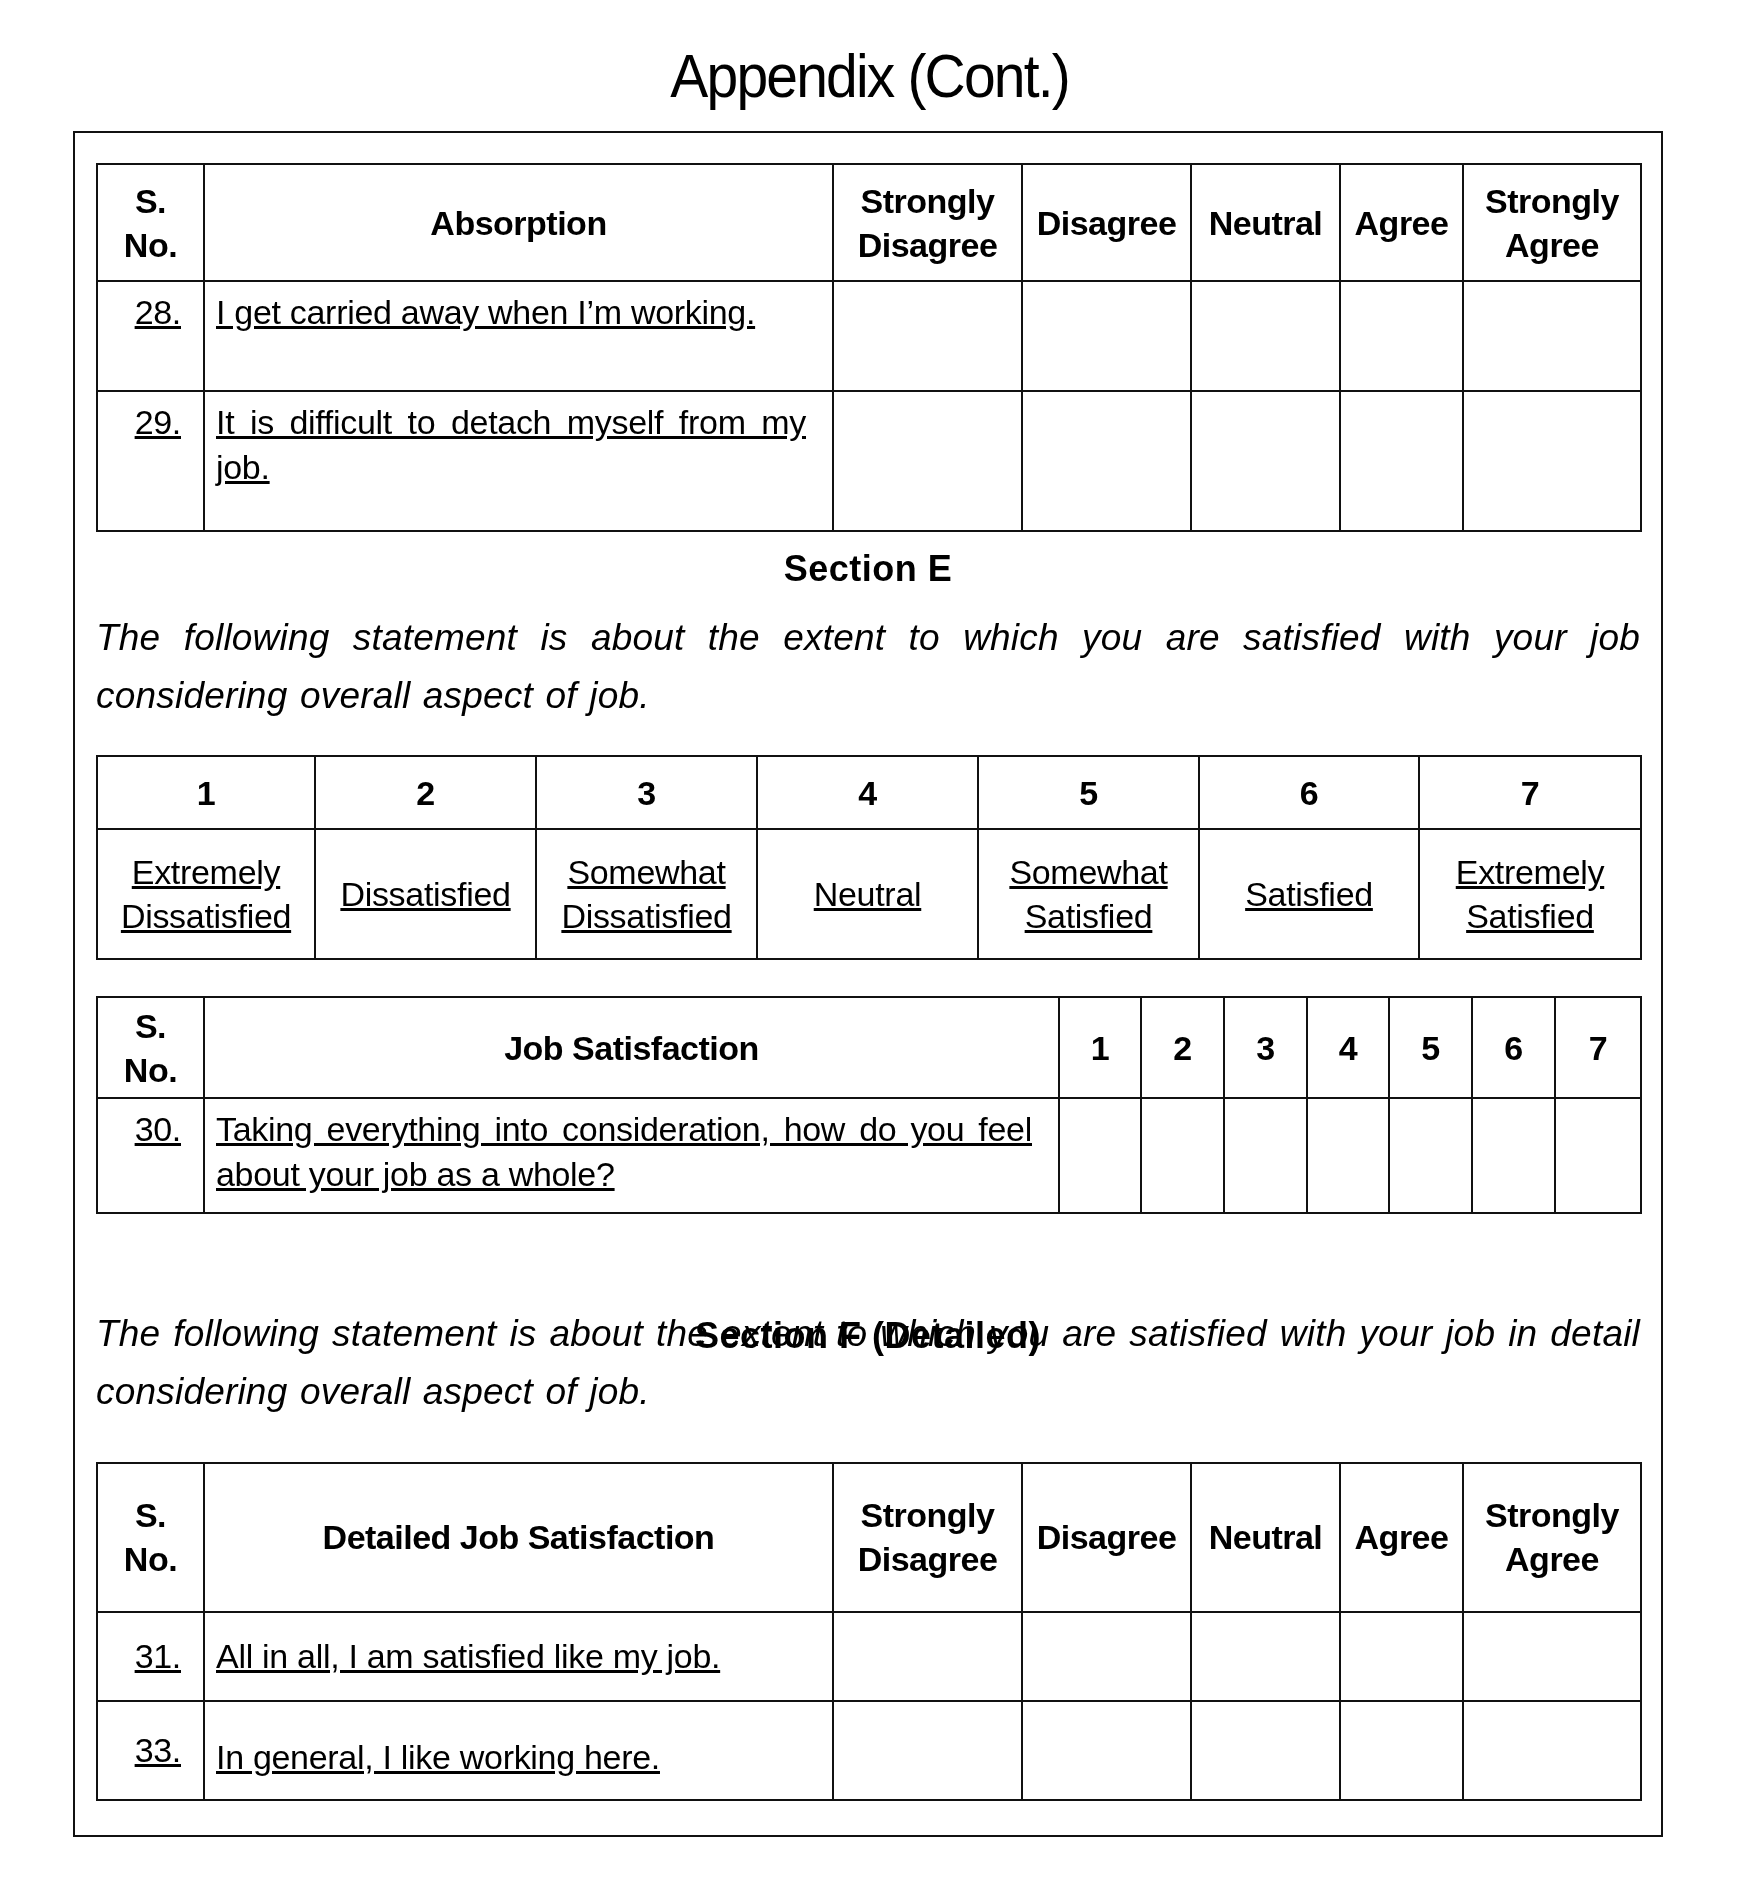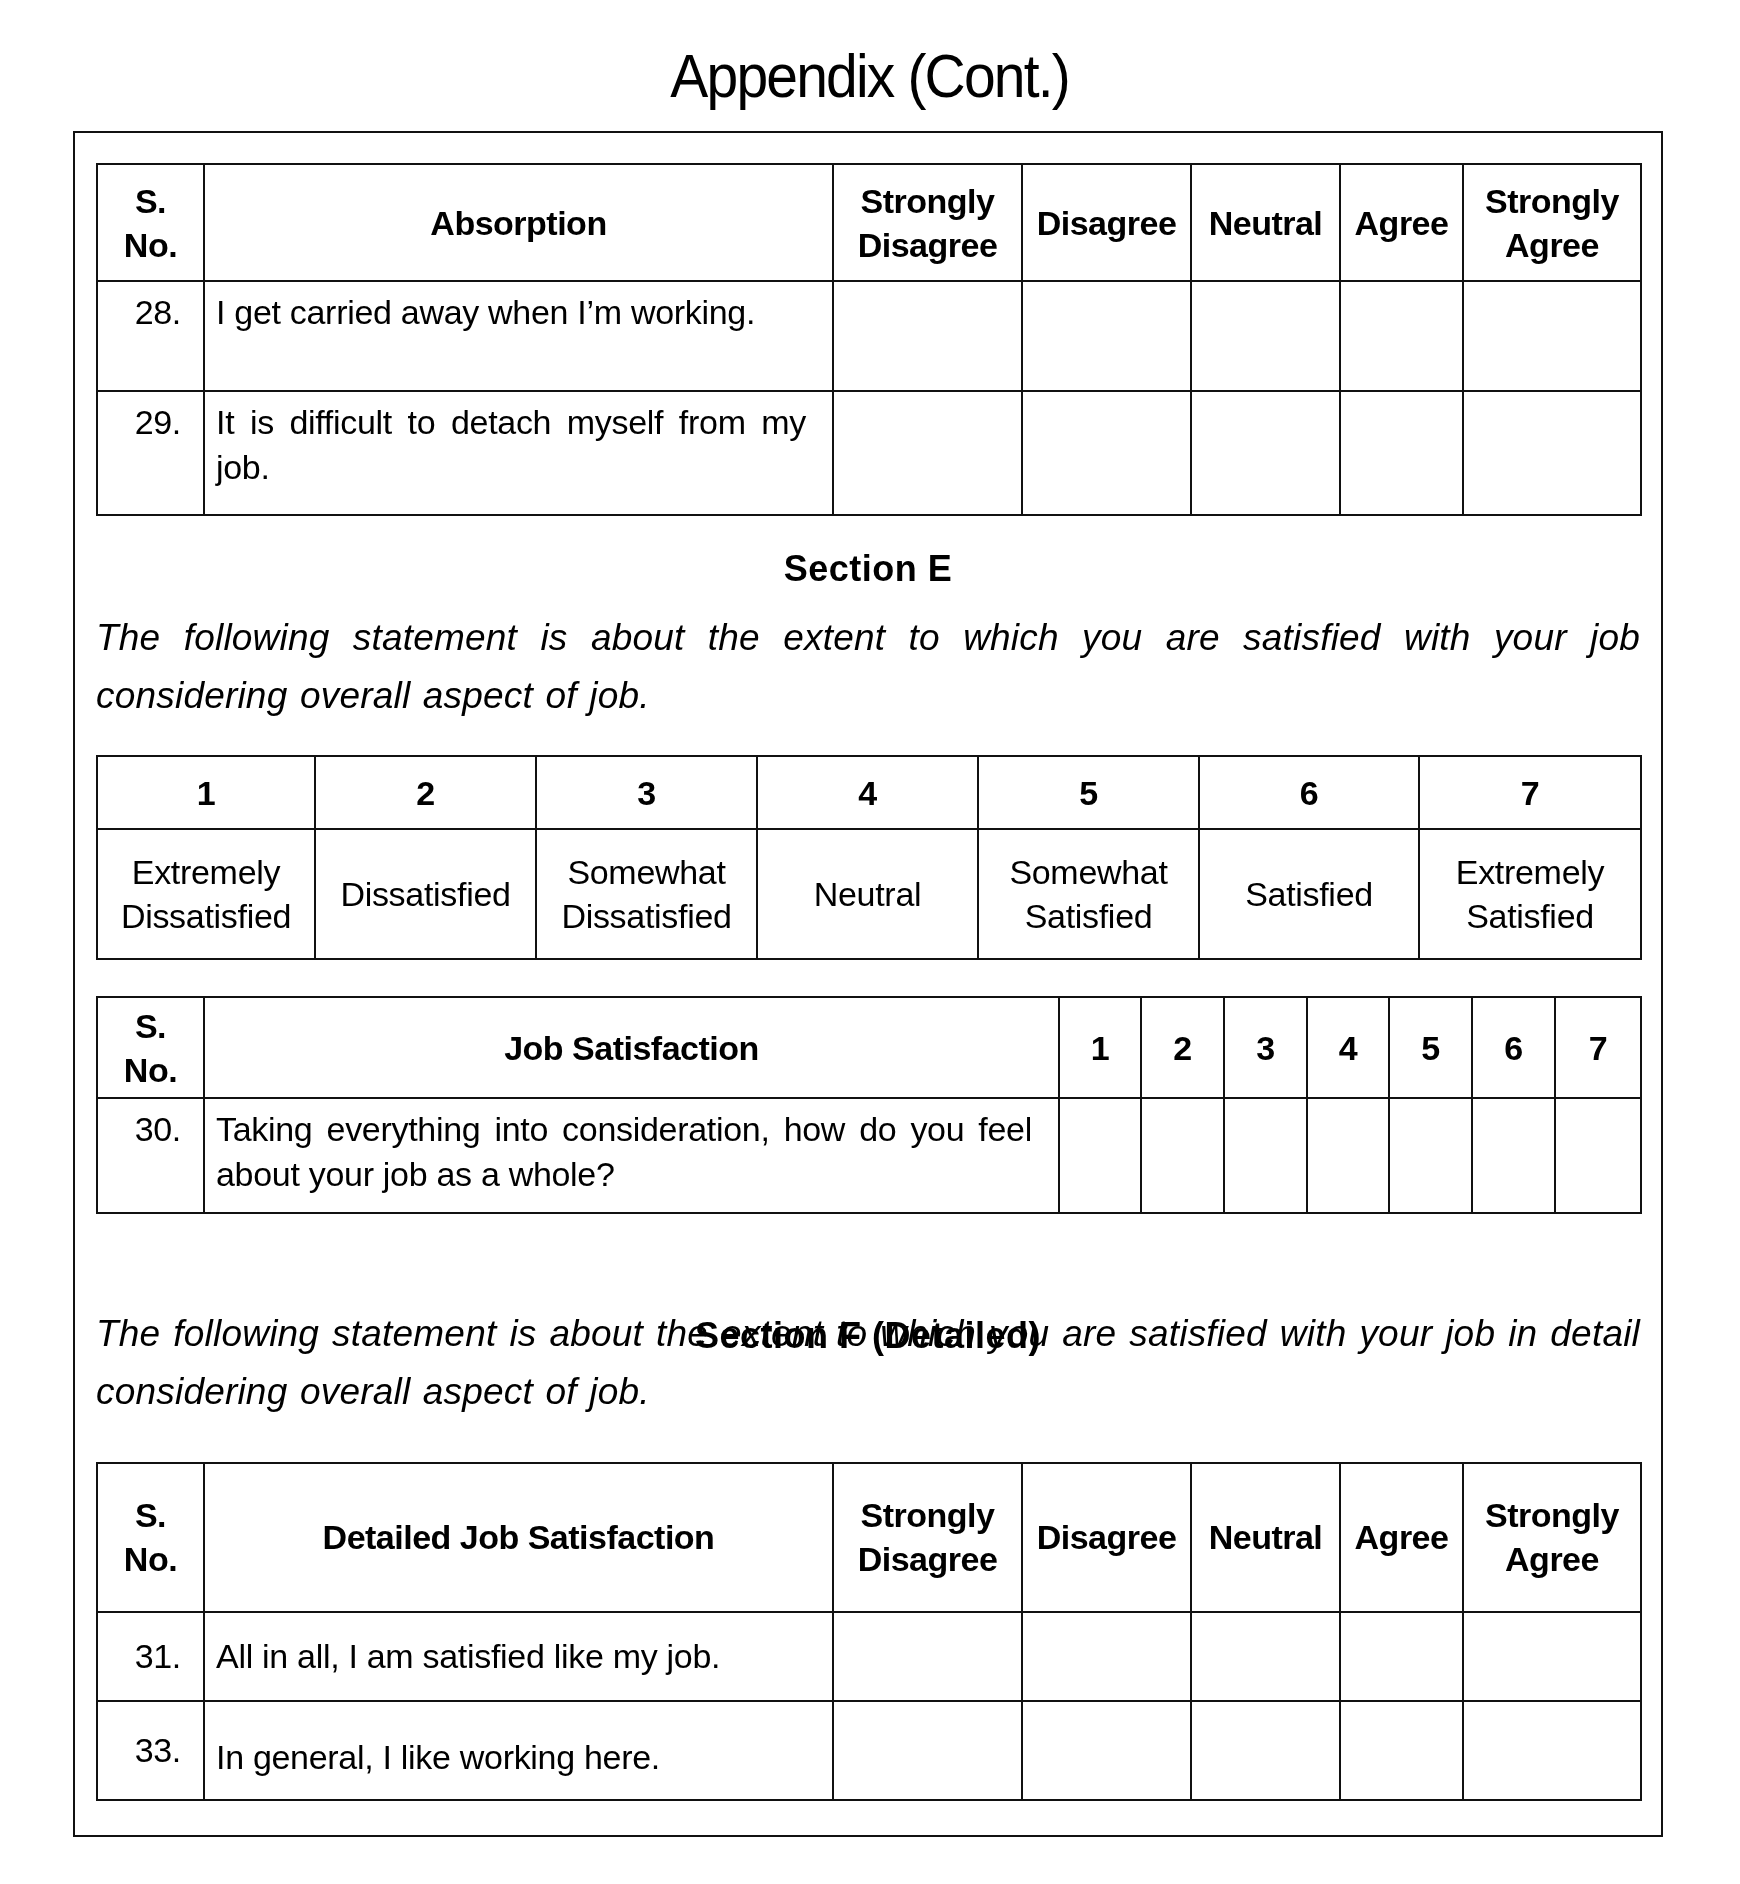--- a/index.html
+++ b/index.html
@@ -7,21 +7,21 @@
          font-family: "Liberation Sans", sans-serif; color: #000; }
   .abs { position: absolute; }
   .title { left: 0; width: 1740px; top: 40px; text-align: center; font-size: 62px;
            letter-spacing: -2px; }
   .title span { display: inline-block; transform: scaleX(0.92); }
   .frame { left: 73px; top: 131px; width: 1590px; height: 1706px;
            border: 2px solid #111; box-sizing: border-box; }
   table { position: absolute; border-collapse: collapse; table-layout: fixed; }
   td, th { border: 2.5px solid #111; padding: 0; vertical-align: middle; }
   th { font-weight: bold; font-size: 34px; line-height: 44px; text-align: center; letter-spacing: -0.5px; }
-  td { font-size: 34px; line-height: 45px; letter-spacing: -0.3px; }
+  td { font-size: 34px; line-height: 45px; letter-spacing: -0.3px; text-decoration: underline; }
   .sno { text-align: right; padding-right: 22px; vertical-align: top; padding-top: 8px; }
   .stmt { text-align: justify; padding: 8px 26px 0 11px; vertical-align: top; text-align-last: left; }
   .heading { left: 96px; width: 1544px; text-align: center; font-weight: bold; font-size: 36px; letter-spacing: 0.5px; }
   .para { left: 96px; width: 1544px; font-size: 37px; line-height: 58px; text-align: justify; text-align-last: left; letter-spacing: 0.2px; word-spacing: 2px; font-style: italic; }
   .scale-num { font-weight: bold; font-size: 34px; text-align: center; }
   .scale-lbl { font-size: 34px; text-align: center; line-height: 44px; }
 </style>
 </head>
 <body>
 
@@ -51,21 +51,21 @@
   </tr>
   <tr style="height:110px">
     <td class="sno">28.</td>
     <td class="stmt">I get carried away when I’m working.</td>
     <td></td>
     <td></td>
     <td></td>
     <td></td>
     <td></td>
   </tr>
-  <tr style="height:124px">
+  <tr style="height:140px">
     <td class="sno">29.</td>
     <td class="stmt">It is difficult to detach myself from my job.</td>
     <td></td>
     <td></td>
     <td></td>
     <td></td>
     <td></td>
   </tr>
 </tbody>
   </table>

